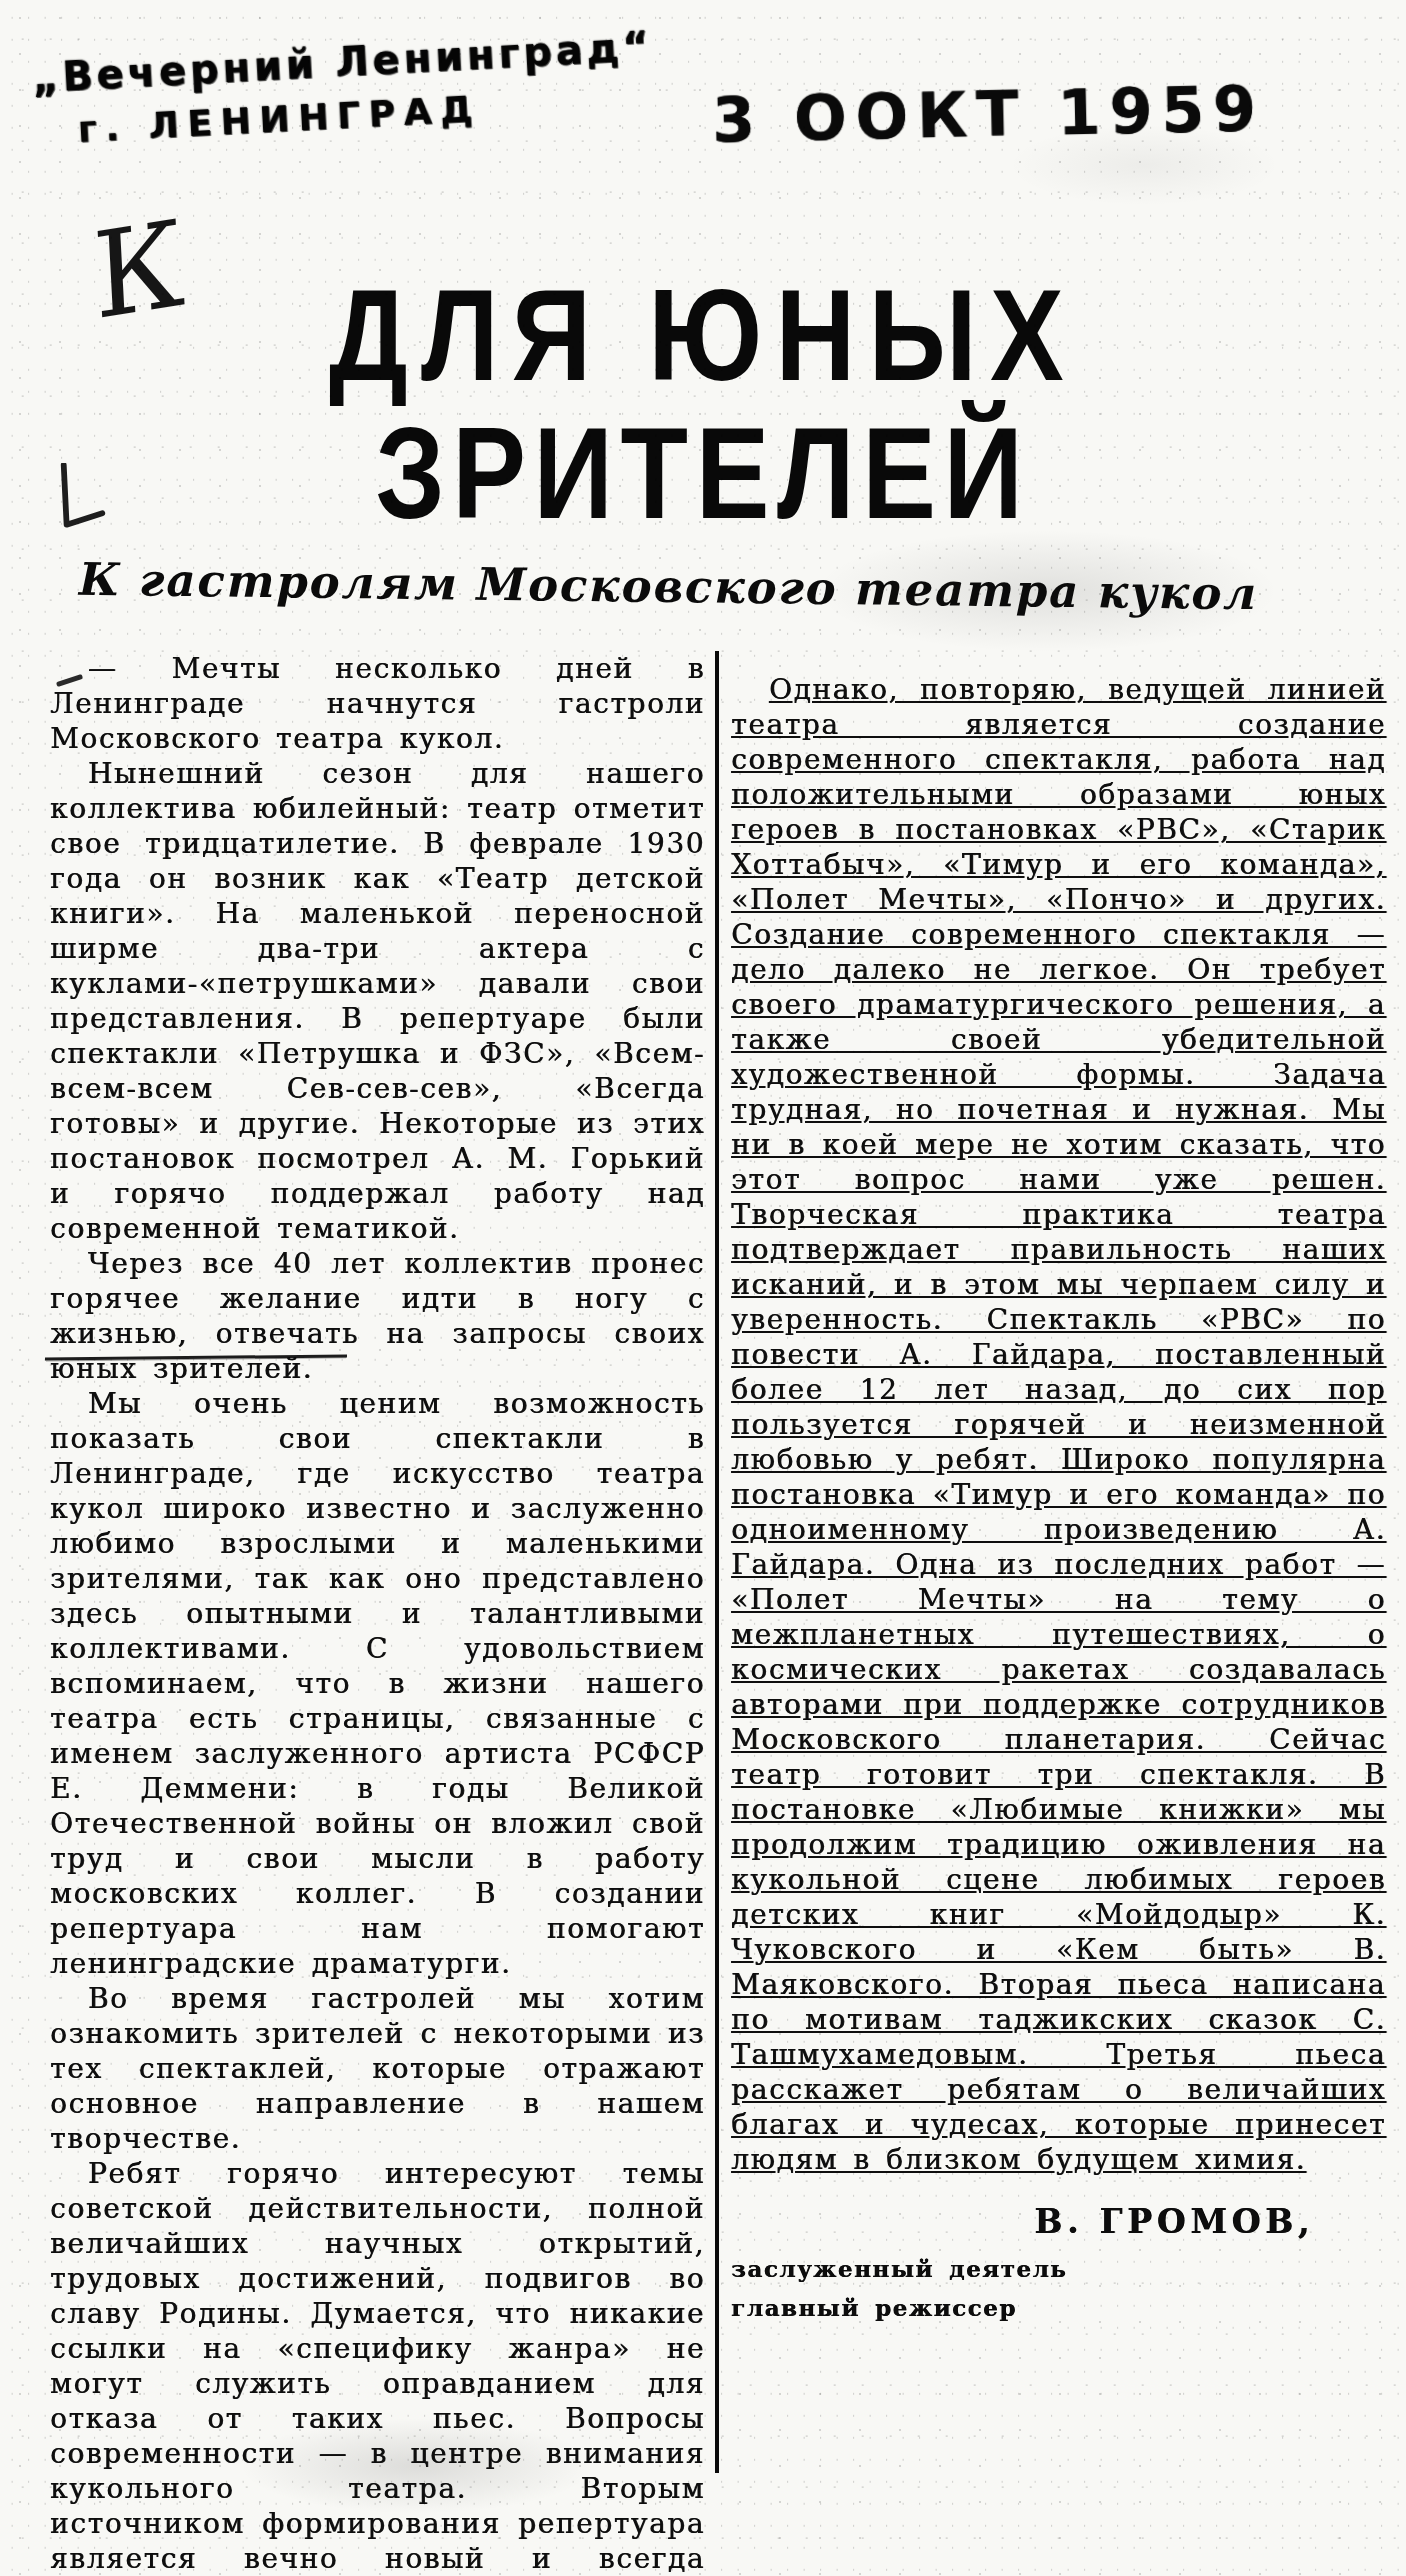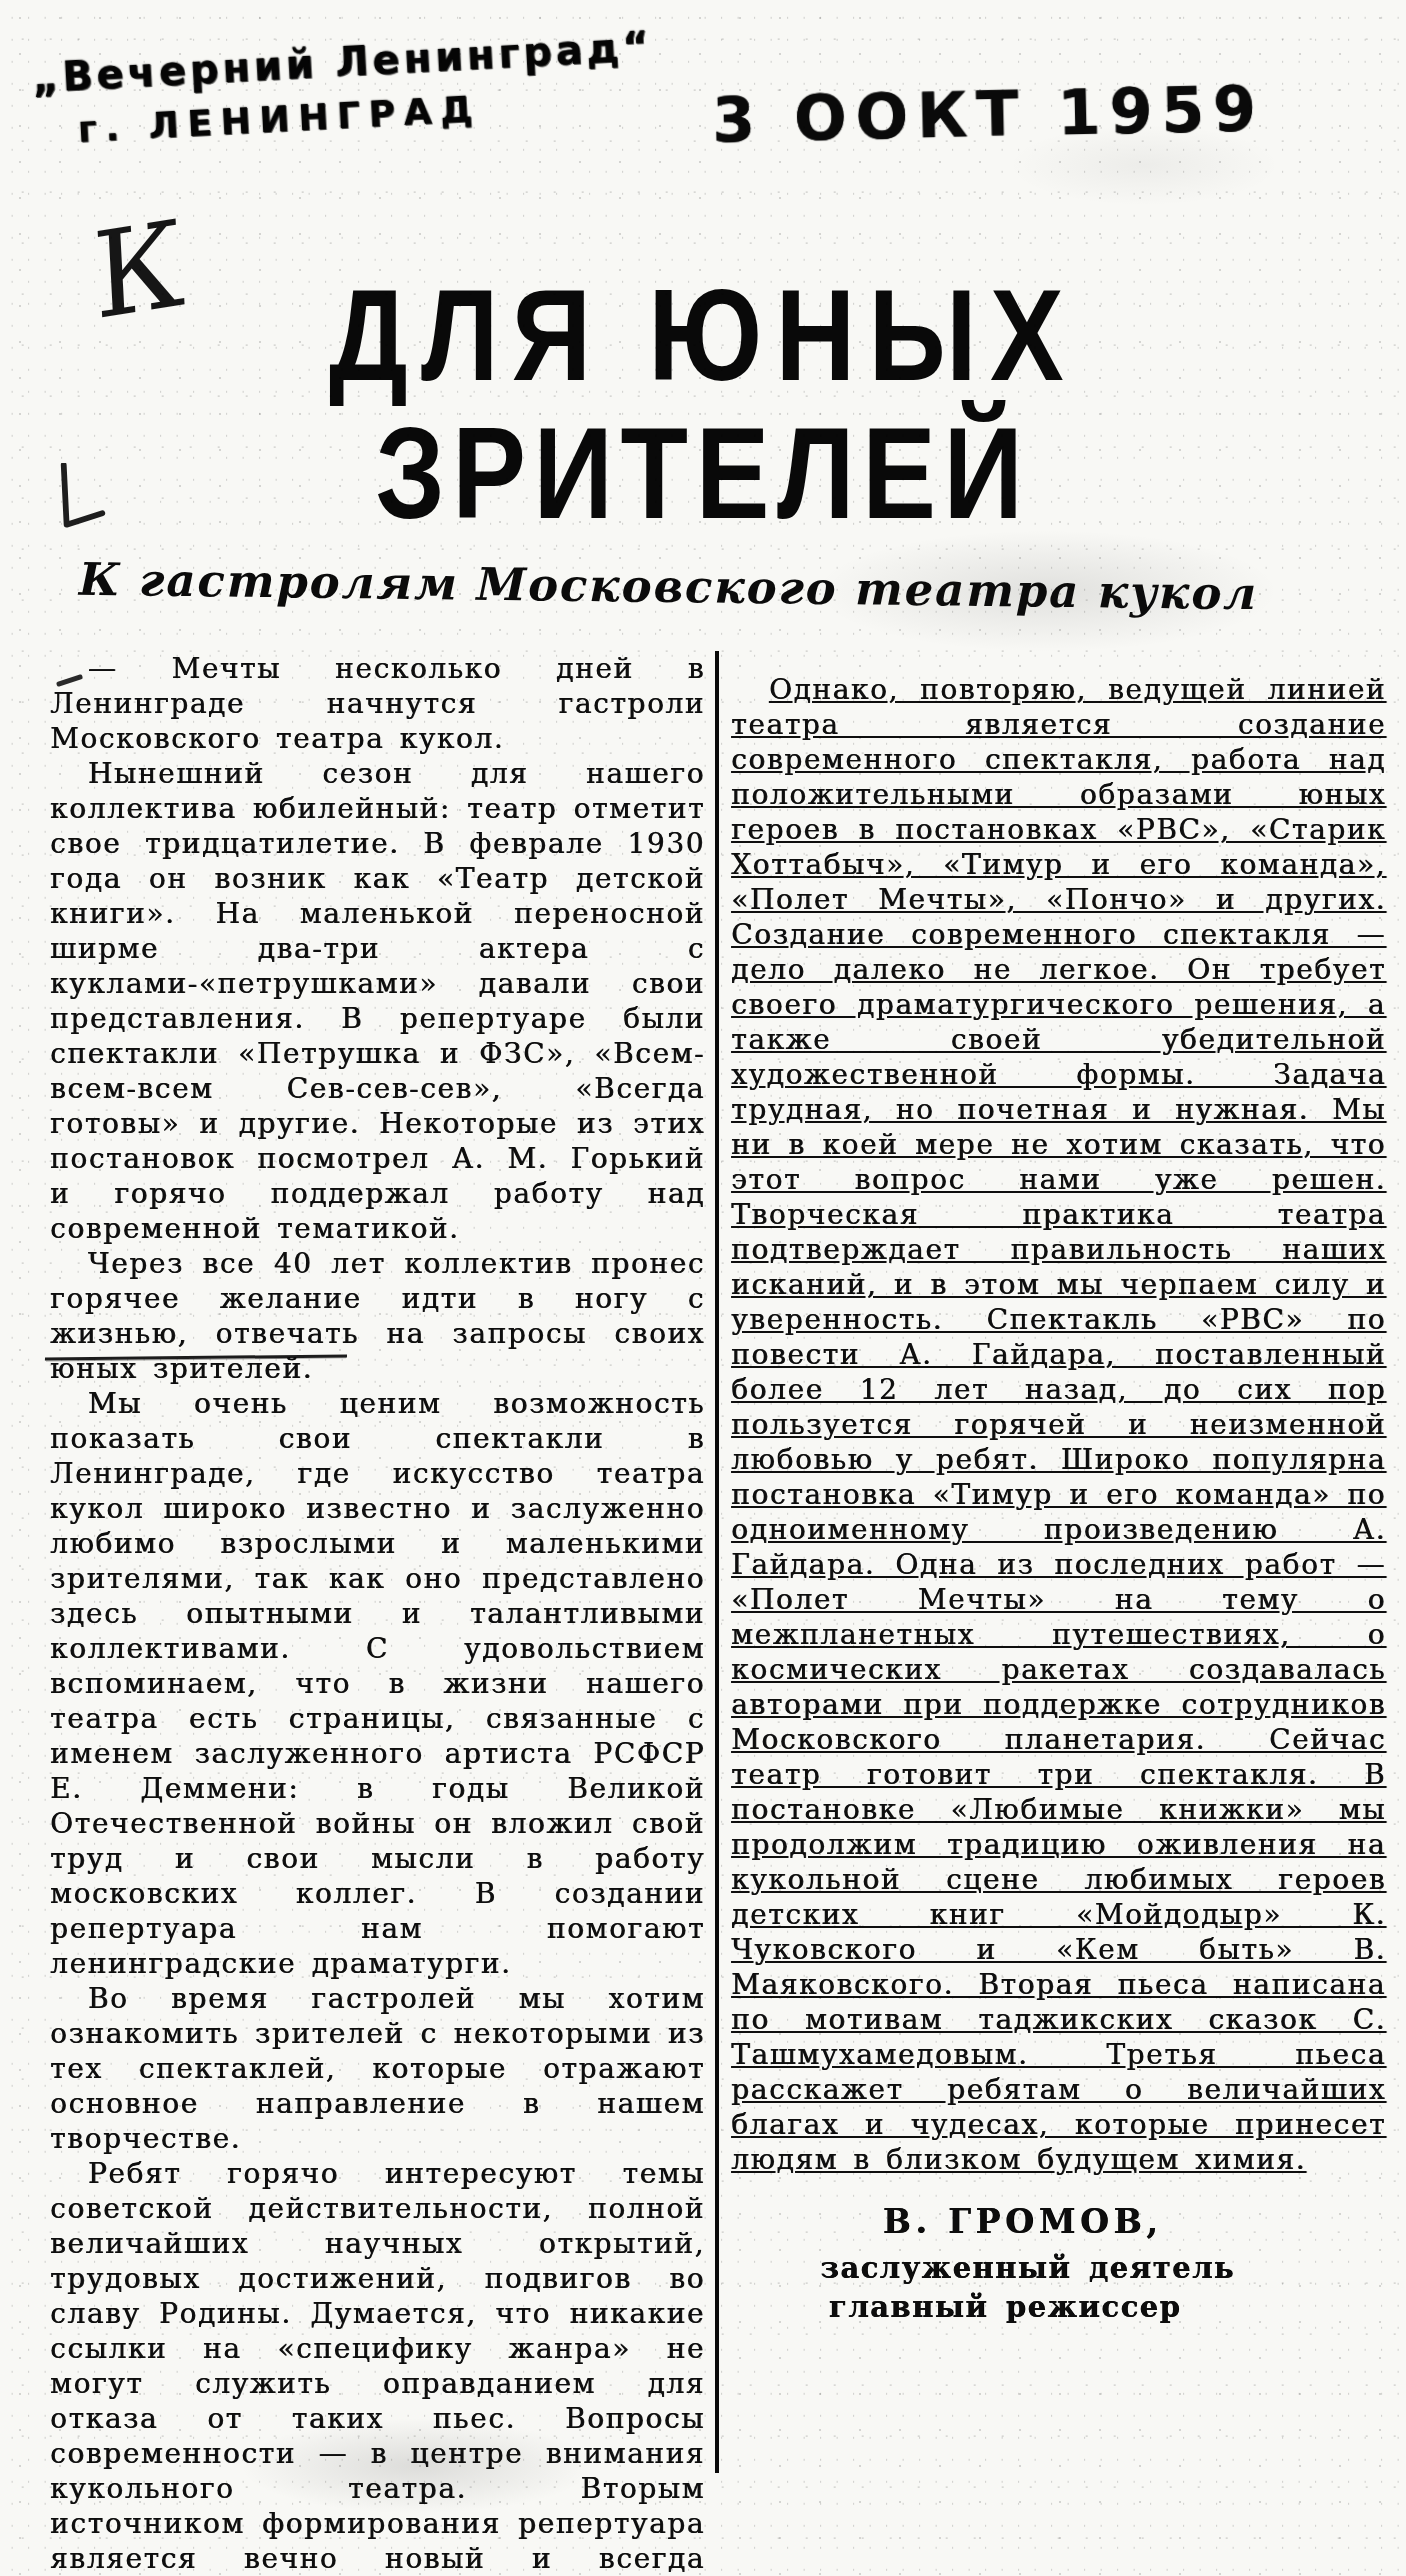--- a/index.html
+++ b/index.html
@@ -95,26 +95,26 @@
     font-size:28px;line-height:35px;
     letter-spacing:1.6px;word-spacing:4.8px;
     color:#0e0e0e;text-shadow:0.6px 0 0 rgba(0,0,0,.85);
   }
   .col p.no-indent{text-indent:0;}
   .col p.gap-before{margin-top:21.3px;text-decoration:underline;}
 
   
   .signature{margin-top:25px;font-weight:bold;}
   .sig-name{
-    font-size:33px;letter-spacing:4.8px;text-align:center;
+    font-size:33px;letter-spacing:4.8px;text-align:right;
     padding-right:72px;text-shadow:0.6px 0 0 #000;
   }
   .sig-titles{margin-top:7.8px;}
   .sig-titles .sig-line{
-    font-size:29px;line-height:39px;text-align:center;
+    font-size:23px;line-height:39px;text-align:left;
     letter-spacing:1.5px;word-spacing:5.8px;text-shadow:0.5px 0 0 #000;
   }
   .sig-titles .sig-line:nth-child(1){padding-right:62px;}
   .sig-titles .sig-line:nth-child(2){padding-right:107px;}
   .sig-titles .sig-line:nth-child(3){padding-right:74px;}
   .sig-titles .sig-line:nth-child(4){padding-right:7.8px;}
 </style>
 </head>
 <body>
 

